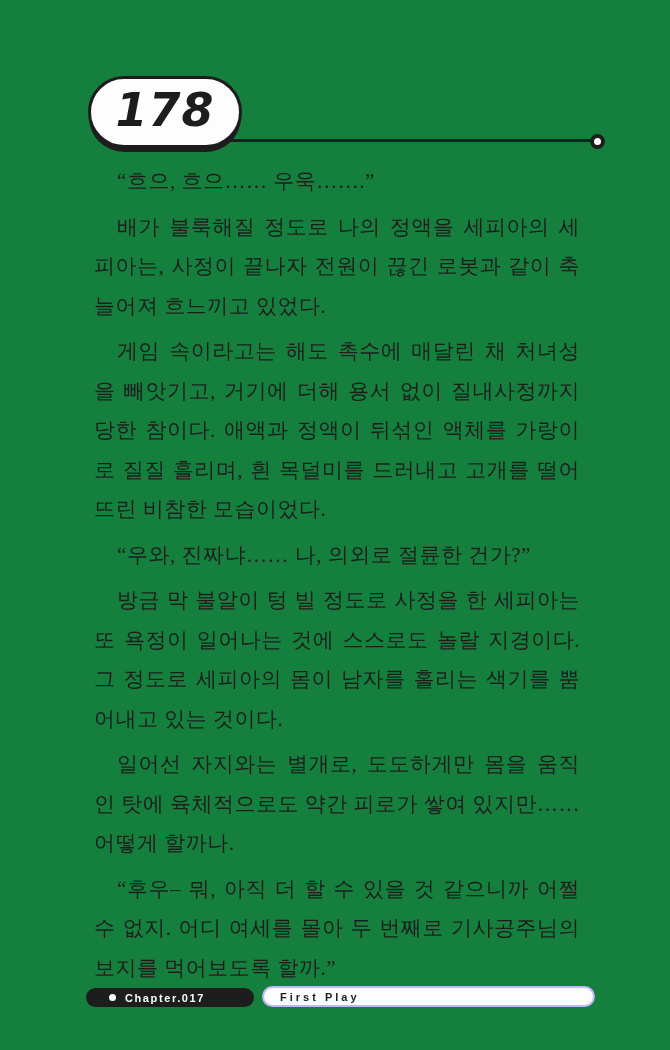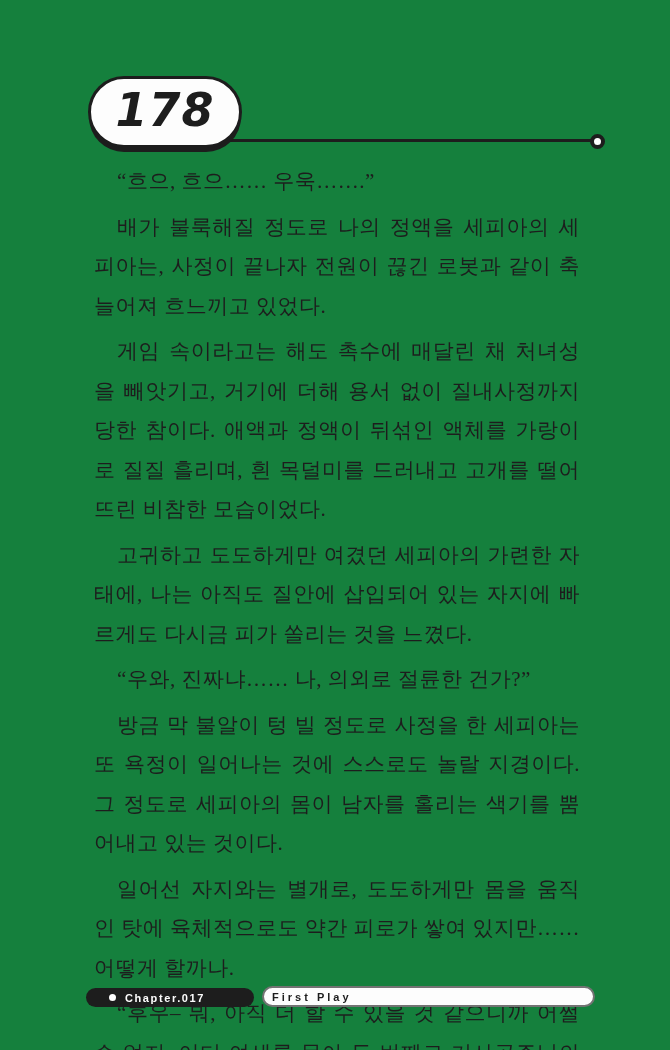--- a/index.html
+++ b/index.html
@@ -112,26 +112,26 @@
     letter-spacing: 1.6px;
     transform: translateY(-0.5px);
   }
   .play-pill {
     position: absolute;
     left: 262px;
     top: 986px;
     width: 333px;
     height: 21px;
     background: #fdfdfd;
-    border: 2px solid #737373;
+    border: 2px solid #c4b5fd;
     border-radius: 12px;
     display: flex;
     align-items: center;
     box-sizing: border-box;
-    padding-left: 8px;
+    padding-left: 16px;
     text-align: center;
   }
   .play-label {
     color: #1d1d1d;
     font-family: "Liberation Sans", "DejaVu Sans", sans-serif;
     font-size: 11px;
     font-weight: bold;
     letter-spacing: 3px;
   }
 </style>
@@ -146,21 +146,20 @@
     <span class="page-num">178</span>
   </div>
 
   <div class="header-ring"></div>
 
   <main class="body-text">
     <div id="paragraphs">
         <p class="para">“흐으, 흐으…… 우욱…….”</p>
         <p class="para">배가 불룩해질 정도로 나의 정액을 세피아의 세피아는, 사정이 끝나자 전원이 끊긴 로봇과 같이 축 늘어져 흐느끼고 있었다.</p>
         <p class="para">게임 속이라고는 해도 촉수에 매달린 채 처녀성을 빼앗기고, 거기에 더해 용서 없이 질내사정까지 당한 참이다. 애액과 정액이 뒤섞인 액체를 가랑이로 질질 흘리며, 흰 목덜미를 드러내고 고개를 떨어뜨린 비참한 모습이었다.</p>
-        <p class="para">고귀하고 도도하게만 여겼던 세피아의 가련한 자태에, 나는 아직도 질안에 삽입되어 있는 자지에 빠르게도 다시금 피가 쏠리는 것을 느꼈다.</p>
         <p class="para">“우와, 진짜냐…… 나, 의외로 절륜한 건가?”</p>
         <p class="para">방금 막 불알이 텅 빌 정도로 사정을 한 세피아는 또 욕정이 일어나는 것에 스스로도 놀랄 지경이다. 그 정도로 세피아의 몸이 남자를 홀리는 색기를 뿜어내고 있는 것이다.</p>
         <p class="para">일어선 자지와는 별개로, 도도하게만 몸을 움직인 탓에 육체적으로도 약간 피로가 쌓여 있지만…… 어떻게 할까나.</p>
         <p class="para">“후우– 뭐, 아직 더 할 수 있을 것 같으니까 어쩔 수 없지. 어디 여세를 몰아 두 번째로 기사공주님의 보지를 먹어보도록 할까.”</p>
       </div>
   </main>
 
   <div class="chapter-pill">
     <span class="chapter-dot"></span>
     <span class="chapter-label">Chapter.017</span>

